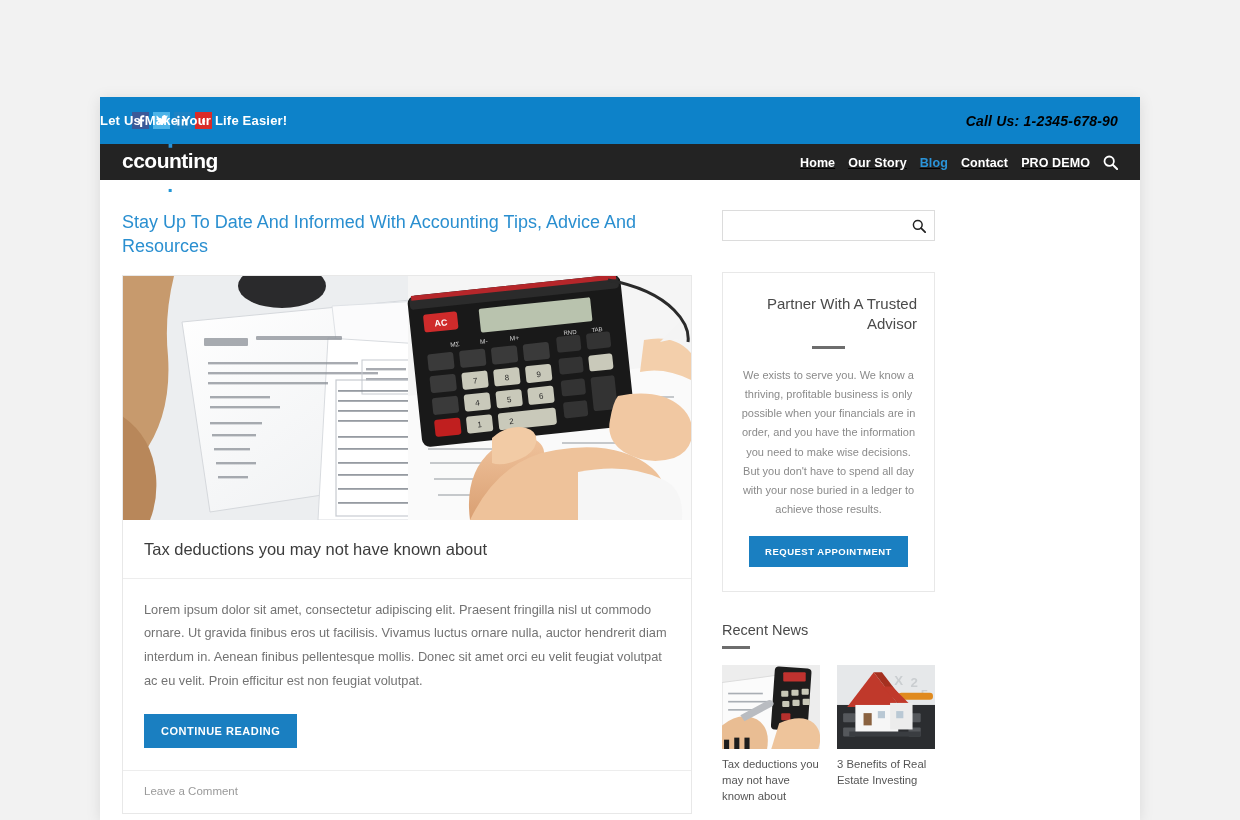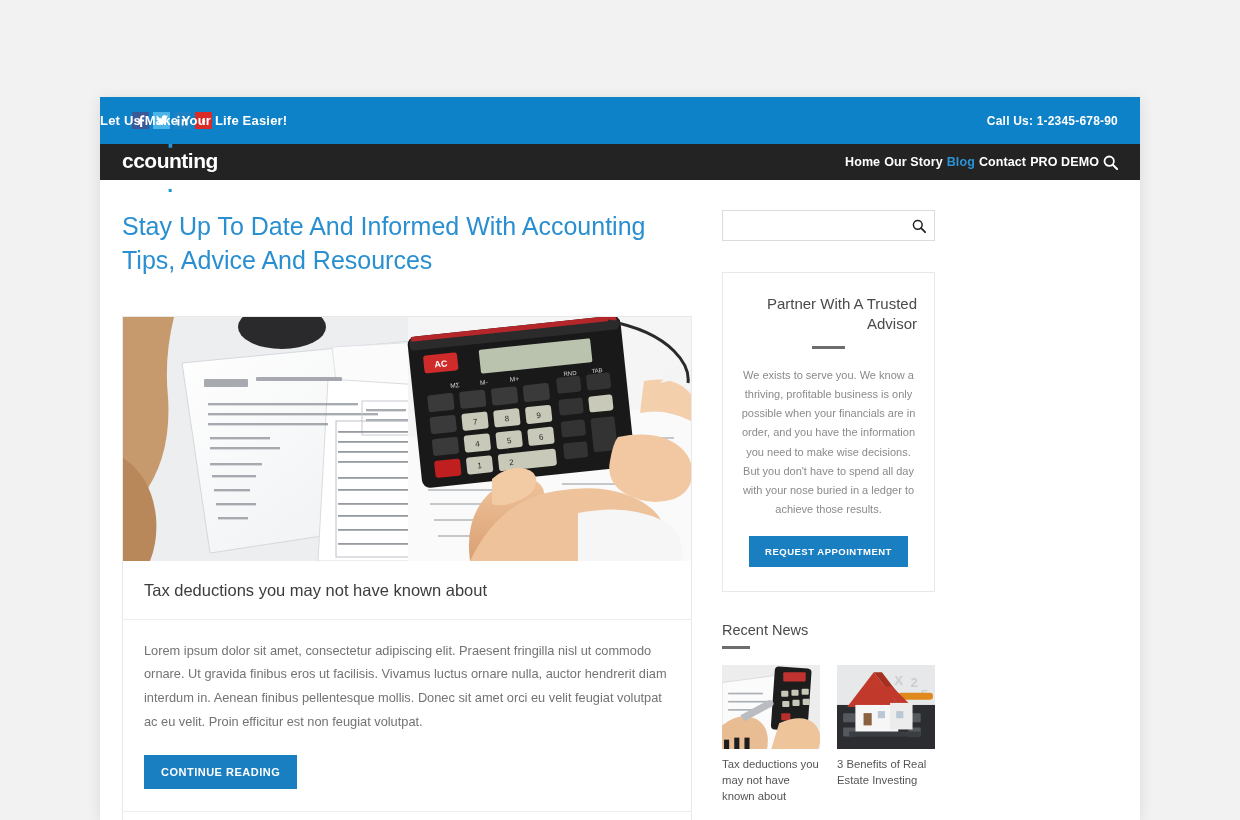--- a/index.html
+++ b/index.html
@@ -39,25 +39,26 @@
     position: absolute; left: 0; right: 0;
     text-align: left;
     color: #ffffff;
     font-size: 13px;
     font-weight: bold;
     letter-spacing: .2px;
     pointer-events: none;
   }
   .callus {
     margin-left: auto;
-    color: #ffffff;
-    font-size: 12px;
+    color: #000000;
+    font-size: 14px;
     font-weight: bold;
     letter-spacing: .2px;
     z-index: 2;
+    font-style: italic;
   }
 
   
   .navbar {
     height: 36px;
     background: #232323;
     display: flex;
     align-items: center;
     padding: 0 22px;
   }
@@ -68,22 +69,23 @@
     font-weight: bold;
     letter-spacing: -0.5px;
     color: #ffffff;
     flex-direction: column;
   }
   .logo-mark { margin-right: 1px; display:flex; align-items:center; }
   .logo-dot { color: #2196d6; }
   .nav {
     margin-left: auto;
     display: flex;
-    align-items: flex-start;
-    gap: 4px;
+    align-items: flex-end;
+    gap: 13px;
+    text-decoration: underline;
   }
   .nav-item {
     color: #ffffff;
     font-size: 12.5px;
     font-weight: bold;
     text-decoration: none;
     letter-spacing: .1px;
   }
   .nav-item.active { color: #2a93d8; }
   .nav-search { color: #ffffff; display: flex; align-items: center; }
@@ -92,24 +94,24 @@
   .content {
     display: flex;
     padding: 30px 22px 0 22px;
     gap: 30px;
   }
   .main { width: 570px; flex: none; }
   .sidebar { width: 213px; flex: none; padding-top: 0px; }
 
   .page-title {
     color: #2a8fd0;
-    font-size: 25px;
+    font-size: 18px;
     font-weight: normal;
     line-height: 1.35;
-    margin-bottom: 38px;
+    margin-bottom: 16px;
   }
 
   
   .post-card {
     border: 1px solid #e8e8e8;
     background: #fff;
     margin-bottom: 32px;
   }
   .post-thumb {
     width: 100%;

